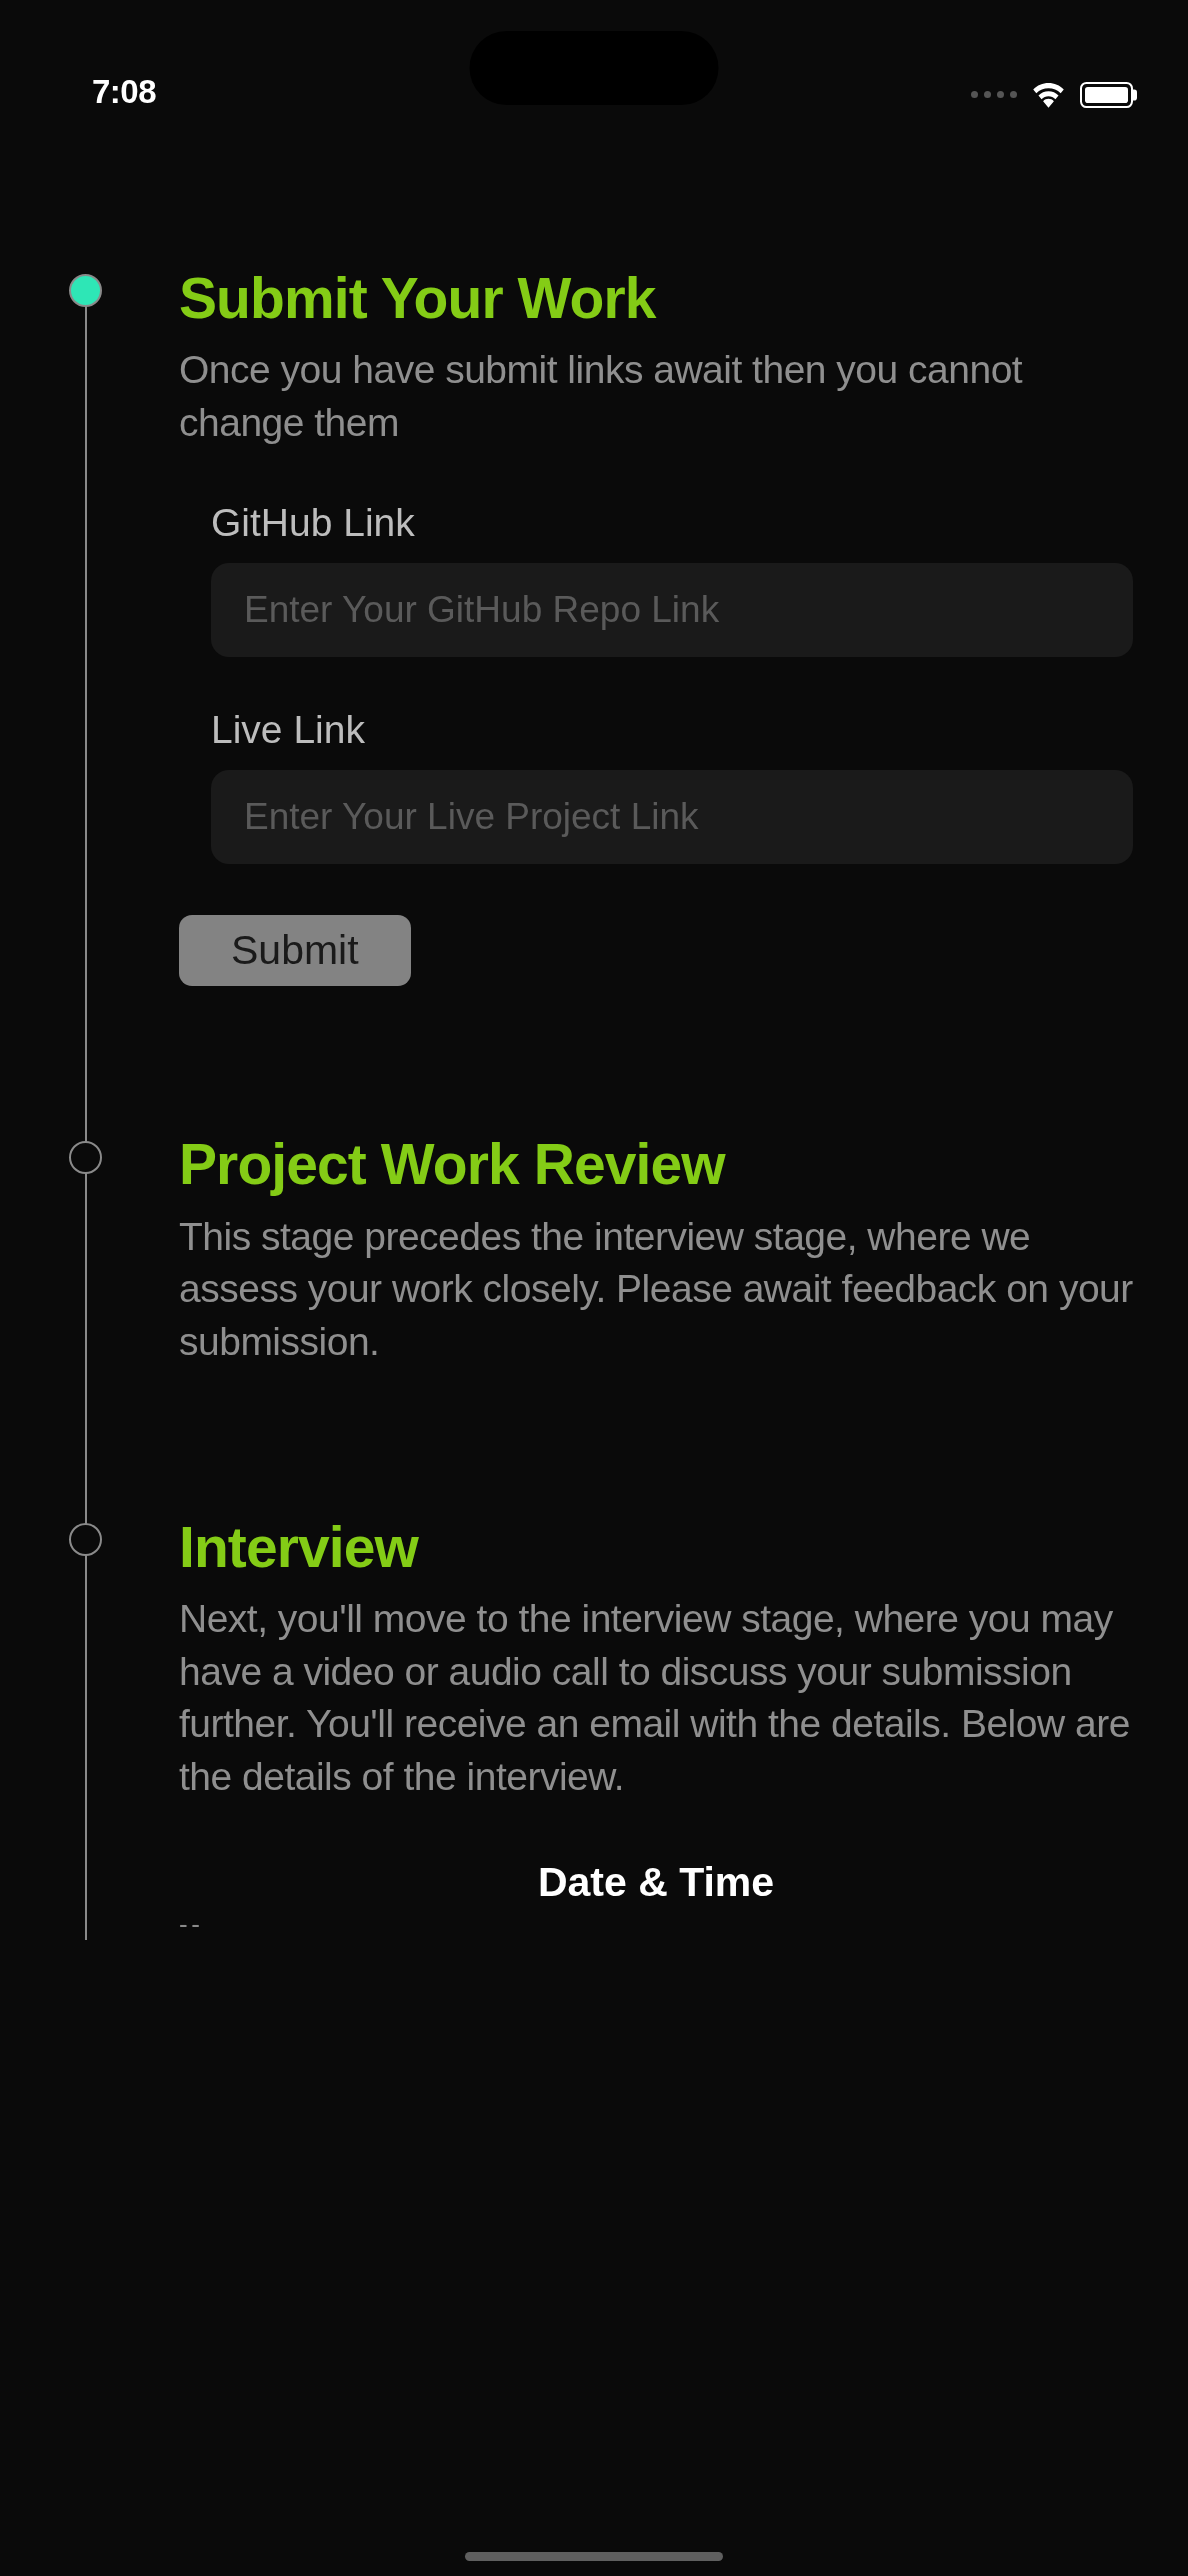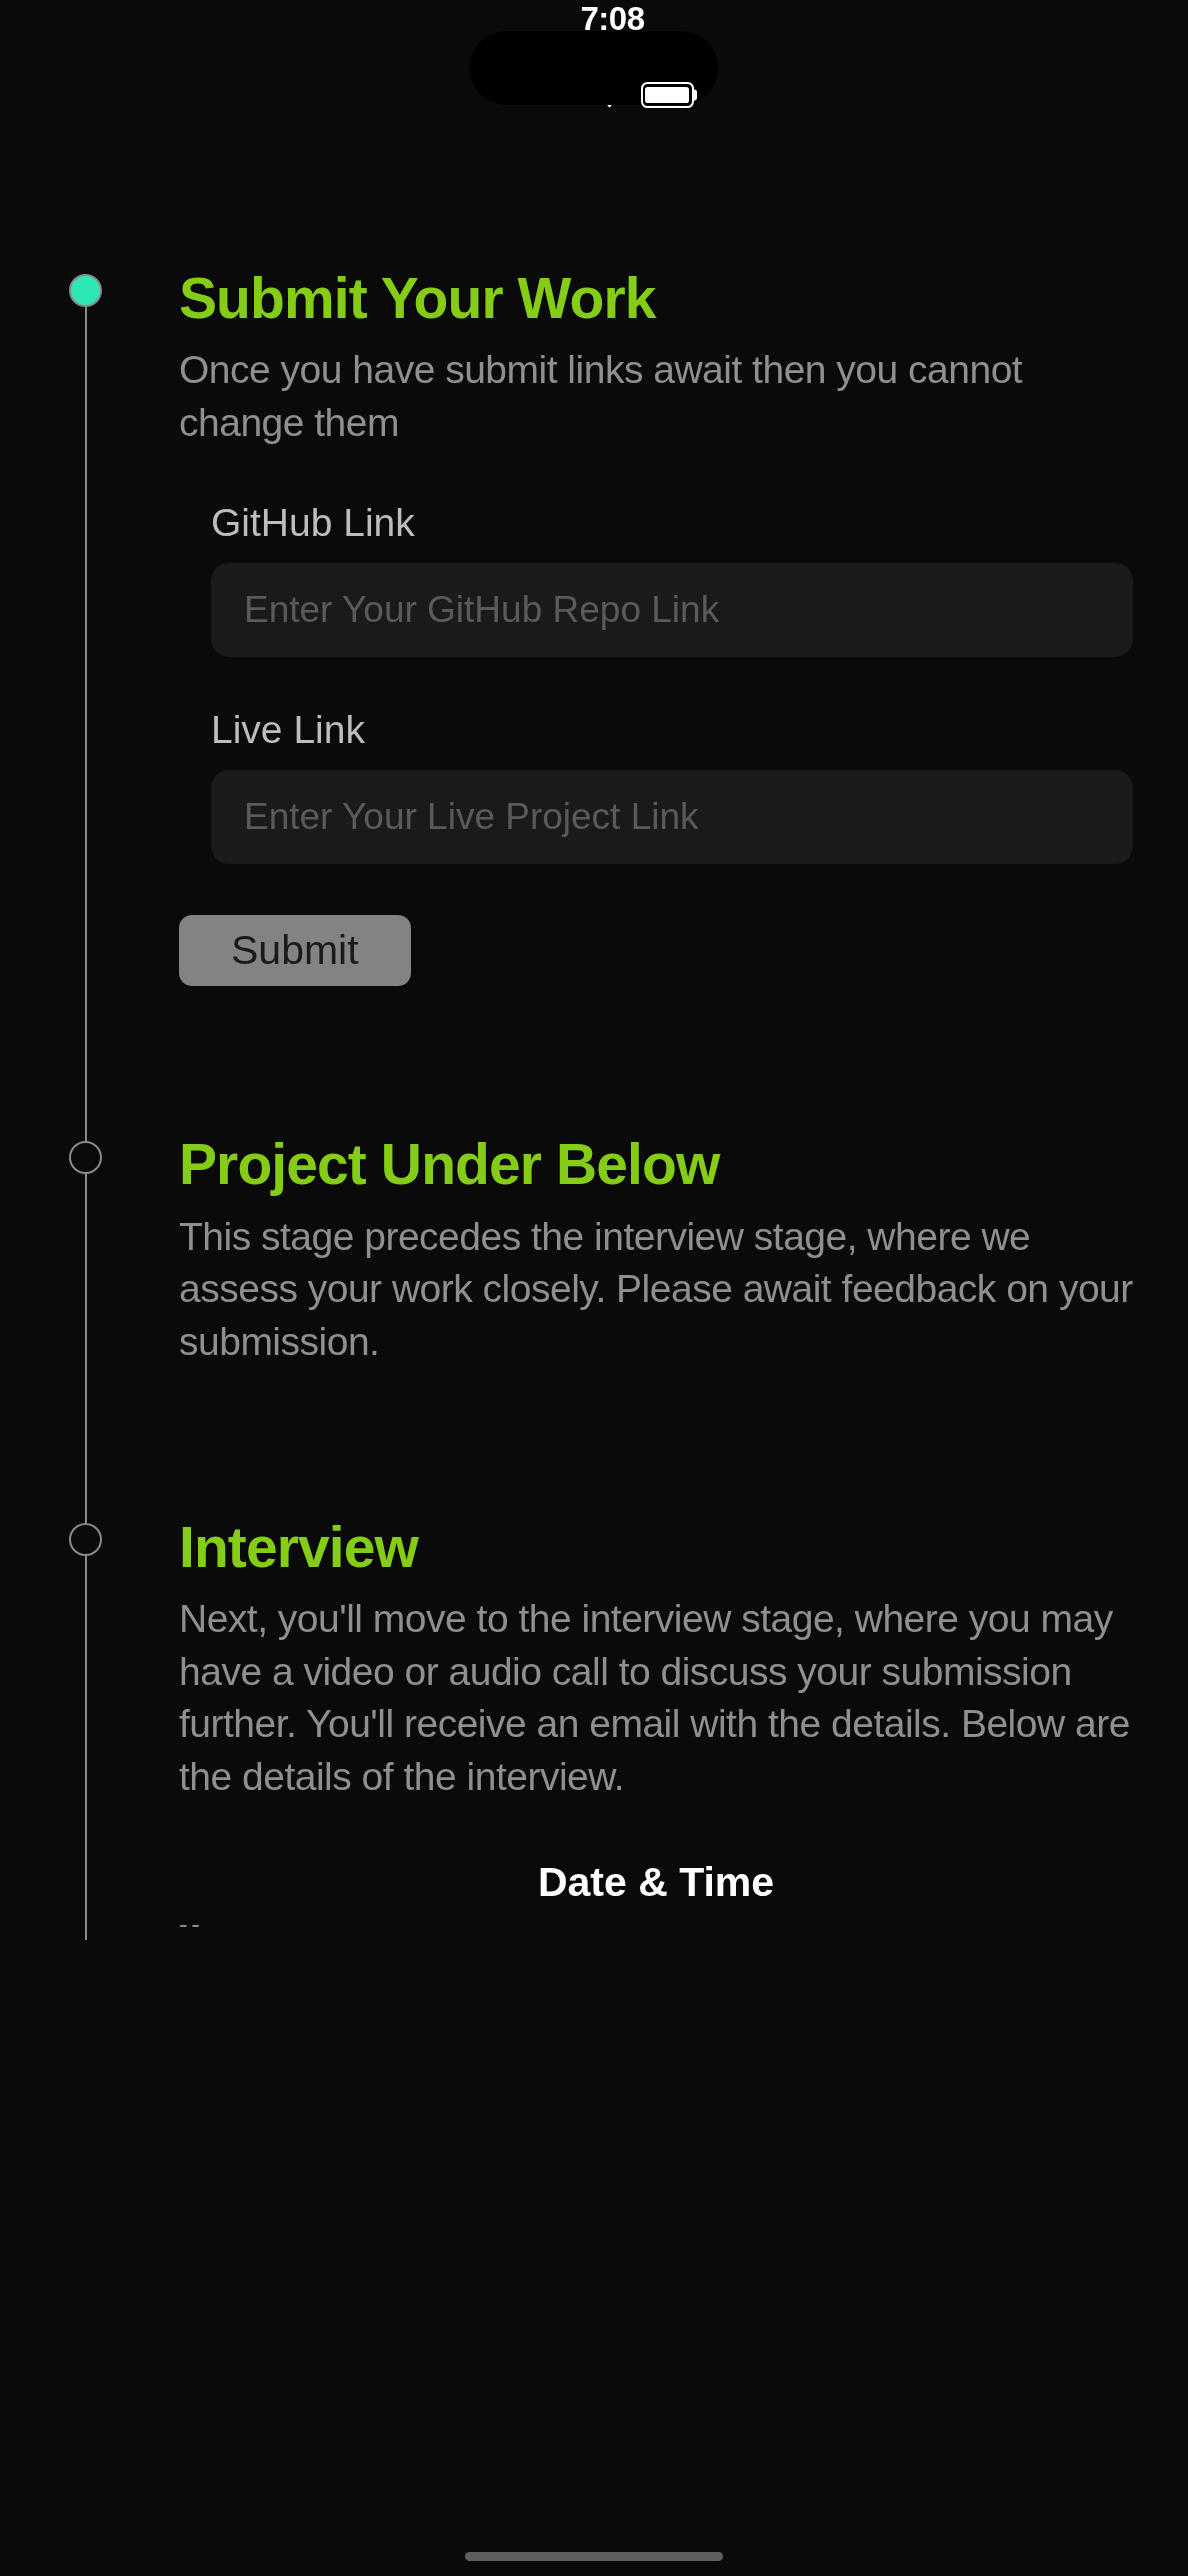--- a/index.html
+++ b/index.html
@@ -16,24 +16,23 @@
       overflow: hidden;
       position: relative;
     }
     .status-bar {
       position: absolute;
       top: 0;
       left: 0;
       right: 0;
       height: 111px;
       display: flex;
-      align-items: center;
+      align-items: flex-end;
       justify-content: space-between;
       padding: 0 55px 0 92px;
-      flex-direction: column;
     }
     .status-time {
       font-size: 33px;
       font-weight: 600;
       color: #ffffff;
       letter-spacing: -0.5px;
     }
     .notch {
       position: absolute;
       top: 31px;
@@ -254,21 +253,21 @@
       <div class="form-group">
         <label class="form-label">Live Link</label>
         <input type="text" class="form-input" placeholder="Enter Your Live Project Link" style="">
       </div>
 
       <button class="submit-btn">Submit</button>
     </div>
 
     <div class="timeline-step">
       <div class="timeline-dot"></div>
-      <div class="step-title">Project Under Below</div>
+      <div class="step-title">Project Work Review</div>
       <div class="step-desc">This stage precedes the interview stage, where we assess your work closely. Please await feedback on your submission.</div>
     </div>
 
     <div class="timeline-step">
       <div class="timeline-dot"></div>
       <div class="step-title">Interview</div>
       <div class="step-desc">Next, you'll move to the interview stage, where you may have a video or audio call to discuss your submission further. You'll receive an email with the details. Below are the details of the interview.</div>
 
       <div class="detail-section">
         <div class="detail-label">Date &amp; Time</div>

